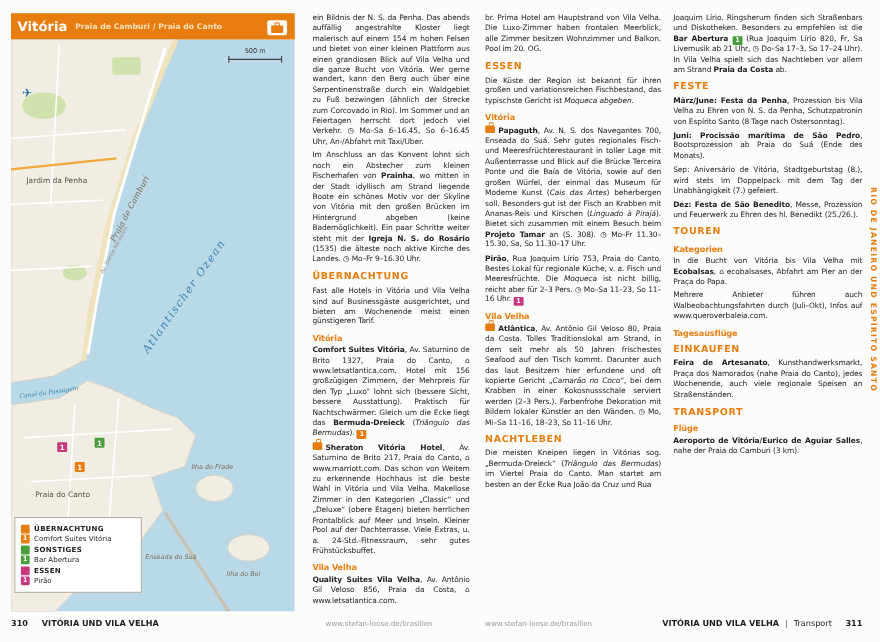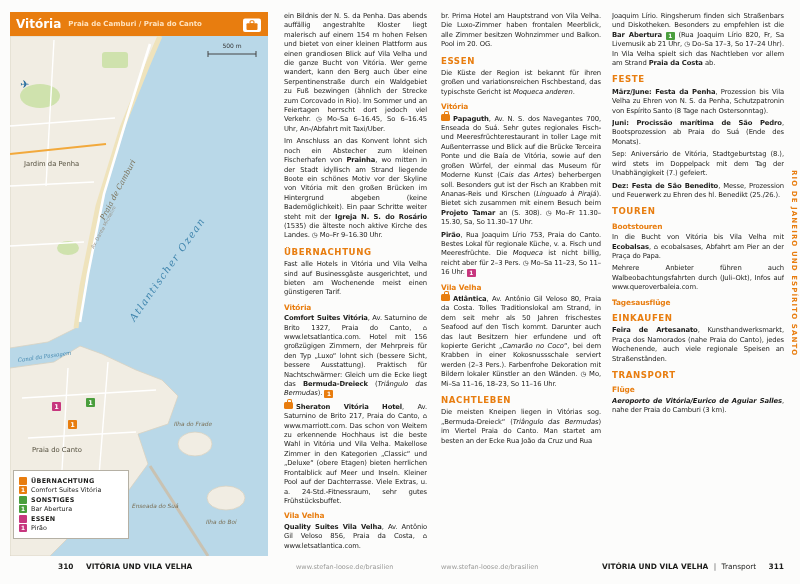--- a/index.html
+++ b/index.html
@@ -56,21 +56,21 @@
   }
   .lg-row{display:flex;align-items:center;margin:1.5px 0;}
   .lg-sq{
     width:8px;height:8px;border-radius:1px;margin-right:4px;flex:none;
     color:#fff;font-size:5.8px;font-weight:bold;text-align:center;line-height:8.6px;
   }
   .lg-title{font-weight:bold;font-size:6.4px;letter-spacing:.3px;color:#1d1d1b;}
   .lg-label{font-size:6.4px;color:#1d1d1b;}
   
   .footer{position:absolute;left:0;top:560px;width:100%;height:18px;font-size:7.4px;}
-  .footer .f-left{position:absolute;left:10px;top:2px;font-weight:bold;margin-left:48px;}
+  .footer .f-left{position:absolute;left:10px;top:2px;font-weight:bold;}
   .footer .f-left .pg{margin-right:10px;}
   .footer .f-url-left{position:absolute;left:296px;top:3px;color:#9a9a98;font-size:6.5px;}
   .footer .f-url-right{position:absolute;left:441px;top:3px;color:#9a9a98;font-size:6.5px;}
   .footer .f-right{position:absolute;right:16px;top:2px;margin-left:39px;}
   .footer .f-right .t{font-weight:bold;}
   .footer .f-right .sep{padding:0 3px;color:#555;}
   .footer .f-right .pg{font-weight:bold;margin-left:10px;}
   
   .side-tab{
     position:absolute;right:2px;top:170px;writing-mode:vertical-rl;
@@ -183,46 +183,46 @@
     <p class="para"><span>Fast alle Hotels in Vitória und Vila Velha sind auf Businessgäste ausgerichtet, und bieten am Wochenende meist einen günstigeren Tarif.</span></p>
     <div class="h2">Vitória</div>
     <p class="para"><span style="font-weight: bold;">Comfort Suites Vitória</span><span>, Av. Saturnino de Brito 1327, Praia do Canto, ⌂ www.letsatlantica.com. Hotel mit 156 großzügigen Zimmern, der Mehrpreis für den Typ „Luxo“ lohnt sich (bessere Sicht, bessere Ausstattung). Praktisch für Nachtschwärmer: Gleich um die Ecke liegt das </span><span style="font-weight: bold;">Bermuda-Dreieck</span><span> (</span><span style="font-style: italic;">Triângulo das Bermudas</span><span>). </span><span class="marker" style="background: rgb(232, 125, 15);">1</span></p>
     <p class="para"><span class="icon-suitcase"></span><span style="font-weight: bold;">Sheraton Vitória Hotel</span><span>, Av. Saturnino de Brito 217, Praia do Canto, ⌂ www.marriott.com. Das schon von Weitem zu erkennende Hochhaus ist die beste Wahl in Vitória und Vila Velha. Makellose Zimmer in den Kategorien „Classic“ und „Deluxe“ (obere Etagen) bieten herrlichen Frontalblick auf Meer und Inseln. Kleiner Pool auf der Dachterrasse. Viele Extras, u. a. 24-Std.-Fitnessraum, sehr gutes Frühstücksbuffet.</span></p>
     <div class="h2">Vila Velha</div>
     <p class="para"><span style="font-weight: bold;">Quality Suites Vila Velha</span><span>, Av. Antônio Gil Veloso 856, Praia da Costa, ⌂ www.letsatlantica.com.</span></p>
   </div>
 <div class="col" style="left:441px;width:160px;">
     <p class="para"><span>br. Prima Hotel am Hauptstrand von Vila Velha. Die Luxo-Zimmer haben frontalen Meerblick, alle Zimmer besitzen Wohnzimmer und Balkon. Pool im 20. OG.</span></p>
     <div class="h1">ESSEN</div>
-    <p class="para"><span>Die Küste der Region ist bekannt für ihren großen und variationsreichen Fischbestand, das typischste Gericht ist </span><span style="font-style: italic;">Moqueca anderen</span><span>.</span></p>
+    <p class="para"><span>Die Küste der Region ist bekannt für ihren großen und variationsreichen Fischbestand, das typischste Gericht ist </span><span style="font-style: italic;">Moqueca abgeben</span><span>.</span></p>
     <div class="h2">Vitória</div>
     <p class="para"><span class="icon-suitcase"></span><span style="font-weight: bold;">Papaguth</span><span>, Av. N. S. dos Navegantes 700, Enseada do Suá. Sehr gutes regionales Fisch- und Meeresfrüchterestaurant in toller Lage mit Außenterrasse und Blick auf die Brücke Terceira Ponte und die Baía de Vitória, sowie auf den großen Würfel, der einmal das Museum für Moderne Kunst (</span><span style="font-style: italic;">Cais das Artes</span><span>) beherbergen soll. Besonders gut ist der Fisch an Krabben mit Ananas-Reis und Kirschen (</span><span style="font-style: italic;">Linguado à Pirajá</span><span>). Bietet sich zusammen mit einem Besuch beim </span><span style="font-weight: bold;">Projeto Tamar</span><span> an (S. 308). ◷ Mo–Fr 11.30–15.30, Sa, So 11.30–17 Uhr.</span></p>
     <p class="para"><span style="font-weight: bold;">Pirão</span><span>, Rua Joaquim Lírio 753, Praia do Canto. Bestes Lokal für regionale Küche, v. a. Fisch und Meeresfrüchte. Die </span><span style="font-style: italic;">Moqueca</span><span> ist nicht billig, reicht aber für 2–3 Pers. ◷ Mo–Sa 11–23, So 11–16 Uhr. </span><span class="marker" style="background: rgb(199, 55, 126);">1</span></p>
     <div class="h2">Vila Velha</div>
     <p class="para"><span class="icon-suitcase"></span><span style="font-weight: bold;">Atlântica</span><span>, Av. Antônio Gil Veloso 80, Praia da Costa. Tolles Traditionslokal am Strand, in dem seit mehr als 50 Jahren frischestes Seafood auf den Tisch kommt. Darunter auch das laut Besitzern hier erfundene und oft kopierte Gericht „</span><span style="font-style: italic;">Camarão no Coco</span><span>“, bei dem Krabben in einer Kokosnussschale serviert werden (2–3 Pers.). Farbenfrohe Dekoration mit Bildern lokaler Künstler an den Wänden. ◷ Mo, Mi–Sa 11–16, 18–23, So 11–16 Uhr.</span></p>
     <div class="h1">NACHTLEBEN</div>
     <p class="para"><span>Die meisten Kneipen liegen in Vitórias sog. „Bermuda-Dreieck“ (</span><span style="font-style: italic;">Triângulo das Bermudas</span><span>) im Viertel Praia do Canto. Man startet am besten an der Ecke Rua João da Cruz und Rua</span></p>
   </div>
 <div class="col" style="left:612px;width:172px;">
     <p class="para"><span>Joaquim Lírio. Ringsherum finden sich Straßenbars und Diskotheken. Besonders zu empfehlen ist die </span><span style="font-weight: bold;">Bar Abertura</span><span> </span><span class="marker" style="background: rgb(74, 158, 61);">1</span><span> (Rua Joaquim Lírio 820, Fr, Sa Livemusik ab 21 Uhr, ◷ Do–Sa 17–3, So 17–24 Uhr). In Vila Velha spielt sich das Nachtleben vor allem am Strand </span><span style="font-weight: bold;">Praia da Costa</span><span> ab.</span></p>
     <div class="h1">FESTE</div>
     <p class="para"><span style="font-weight: bold;">März/June: Festa da Penha</span><span>, Prozession bis Vila Velha zu Ehren von N. S. da Penha, Schutzpatronin von Espírito Santo (8 Tage nach Ostersonntag).</span></p>
     <p class="para"><span style="font-weight: bold;">Juni: Procissão marítima de São Pedro</span><span>, Bootsprozession ab Praia do Suá (Ende des Monats).</span></p>
     <p class="para"><span style="font-weight: normal;">Sep: Aniversário de Vitória</span><span>, Stadtgeburtstag (8.), wird stets im Doppelpack mit dem Tag der Unabhängigkeit (7.) gefeiert.</span></p>
     <p class="para"><span style="font-weight: bold;">Dez: Festa de São Benedito</span><span>, Messe, Prozession und Feuerwerk zu Ehren des hl. Benedikt (25./26.).</span></p>
     <div class="h1">TOUREN</div>
-    <div class="h2">Bootstouren</div>
+    <div class="h2">Kategorien</div>
     <p class="para"><span>In die Bucht von Vitória bis Vila Velha mit </span><span style="font-weight: bold;">Ecobalsas</span><span>, ⌂ ecobalsases, Abfahrt am Pier an der Praça do Papa.</span></p>
     <p class="para"><span>Mehrere Anbieter führen auch Walbeobachtungsfahrten durch (Juli–Okt), Infos auf www.queroverbaleia.com.</span></p>
     <div class="h2">Tagesausflüge</div>
     <div class="h1">EINKAUFEN</div>
     <p class="para"><span style="font-weight: bold;">Feira de Artesanato</span><span>, Kunsthandwerksmarkt, Praça dos Namorados (nahe Praia do Canto), jedes Wochenende, auch viele regionale Speisen an Straßenständen.</span></p>
     <div class="h1">TRANSPORT</div>
     <div class="h2">Flüge</div>
-    <p class="para"><span style="font-weight: bold; font-style: italic;">Aeroporto de Vitória/Eurico de Aguiar Salles</span><span>, nahe der Praia do Camburi (3 km).</span></p>
+    <p class="para"><span style="font-weight: bold;">Aeroporto de Vitória/Eurico de Aguiar Salles</span><span>, nahe der Praia do Camburi (3 km).</span></p>
   </div>
 
 <div class="side-tab">RIO DE JANEIRO UND ESPÍRITO SANTO</div>
 
 <div class="footer">
   <div class="f-left">
     <span class="pg">310</span>
     <span>VITÓRIA UND VILA VELHA</span>
   </div>
   <span class="f-url-left">www.stefan-loose.de/brasilien</span>

